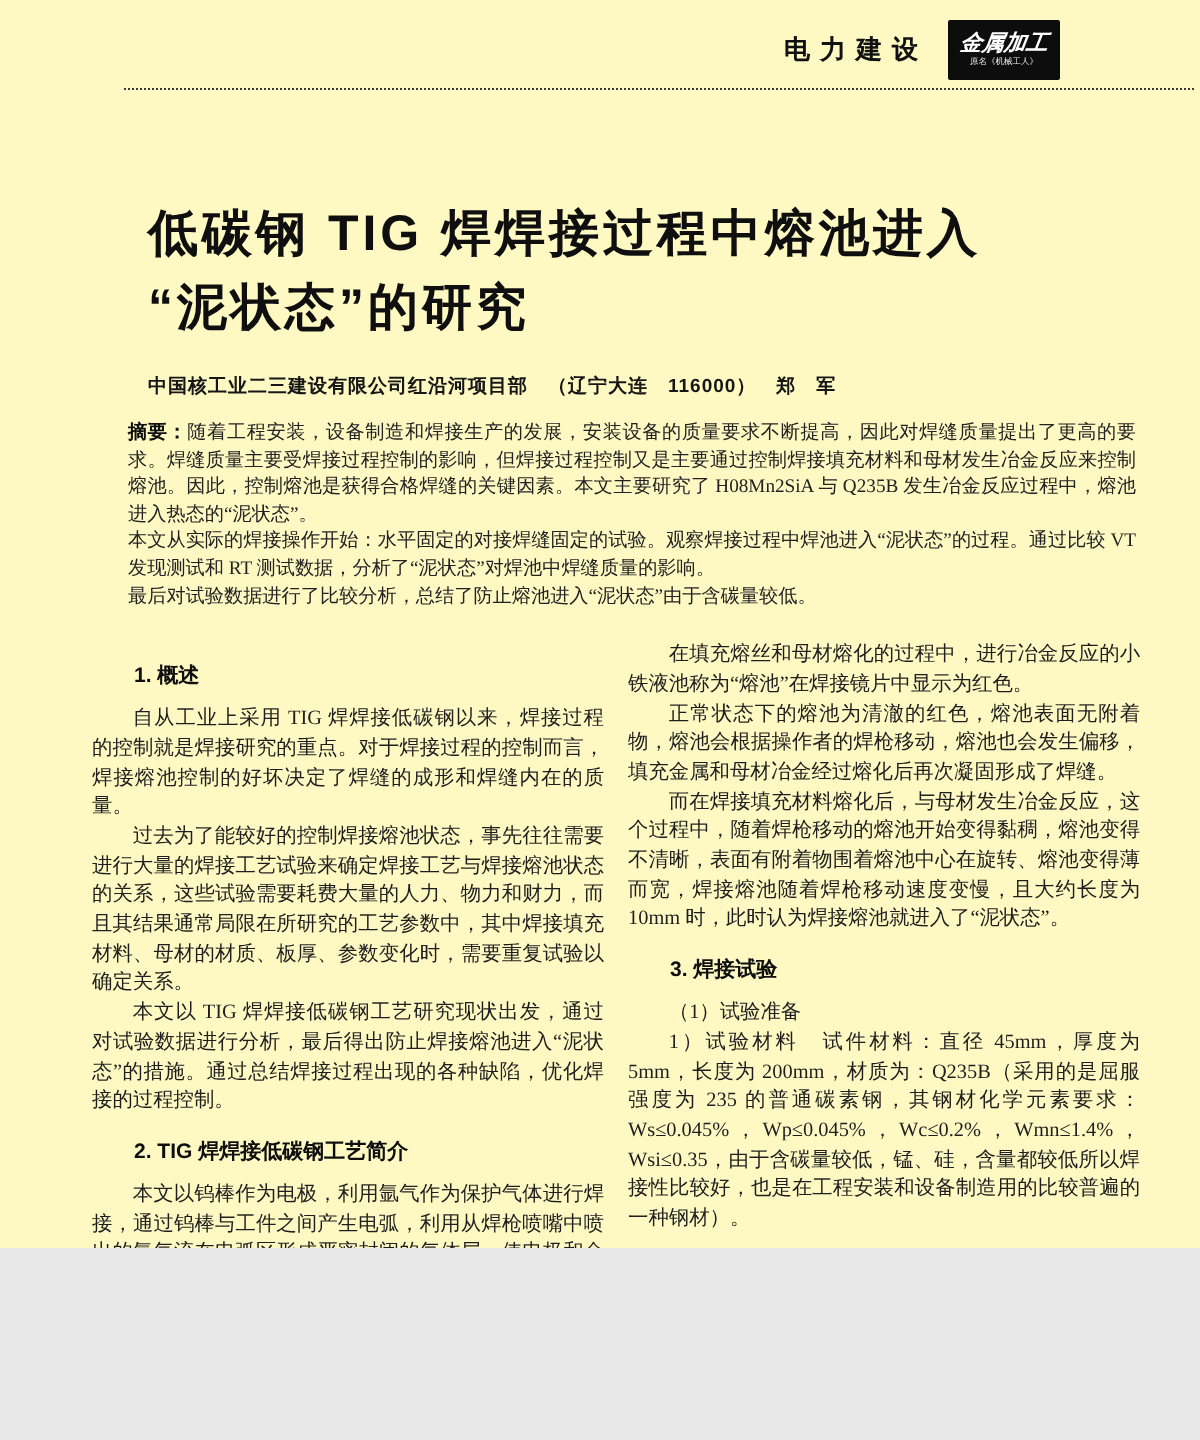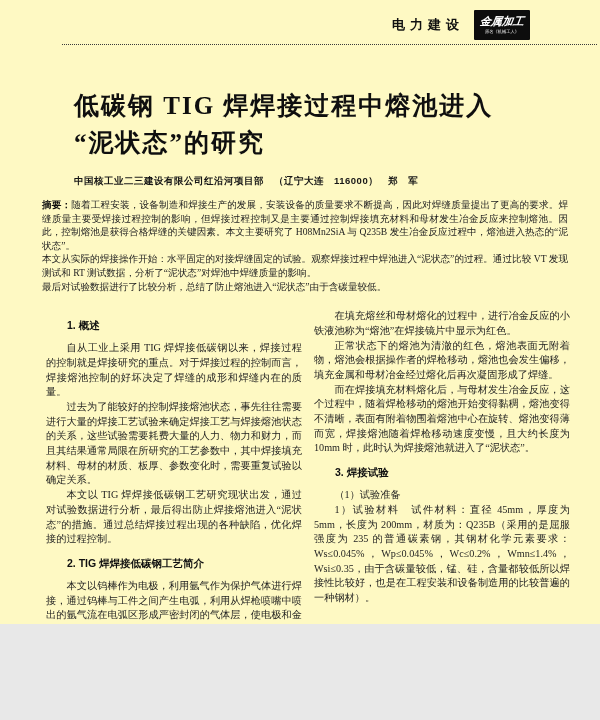--- a/index.html
+++ b/index.html
@@ -38,34 +38,34 @@
   .logo-sub {
     font-size:5px; line-height:7px; white-space:nowrap; color:#e8e8e8;
     transform:scale(.85);
   }
   .hdr-rule {
     border-bottom:1.5px dotted #3a3a3a;
     margin:0 3px 0 62px; height:1px;
   }
   
   .title {
-    margin:42px 40px 14px 74px;
-    font-family:Liberation Serif, serif;
+    margin:54px 40px 14px 74px;
+    font-family:Liberation Sans, sans-serif;
     font-weight:900; font-size:25px; line-height:37px;
     letter-spacing:2px; color:#0f0f0f;
   }
   .byline {
     margin:0 30px 10px 74px;
     font-family:"Liberation Sans","DejaVu Sans",sans-serif;
     font-weight:600; font-size:9.5px; letter-spacing:.5px; color:#161616;
   }
   
   .abstract { margin:8px 32px 0 42px; }
   .abs-p {
-    font-size:9.6px; line-height:13.6px; text-align:justify; color:#222;
+    font-size:9.6px; line-height:13.6px; text-align:justify; color:#222;margin-left:22px;
   }
   .abs-label, .kw-label { font-weight:bold; color:#0f0f0f; font-family:"Liberation Sans","DejaVu Sans",sans-serif; }
   .keywords {
     margin:3px 32px 0 42px;
     font-size:9.6px; line-height:14px; color:#222;
   }
   
   .columns {
     display:flex; gap:12px;
     margin:16px 30px 0 46px;

